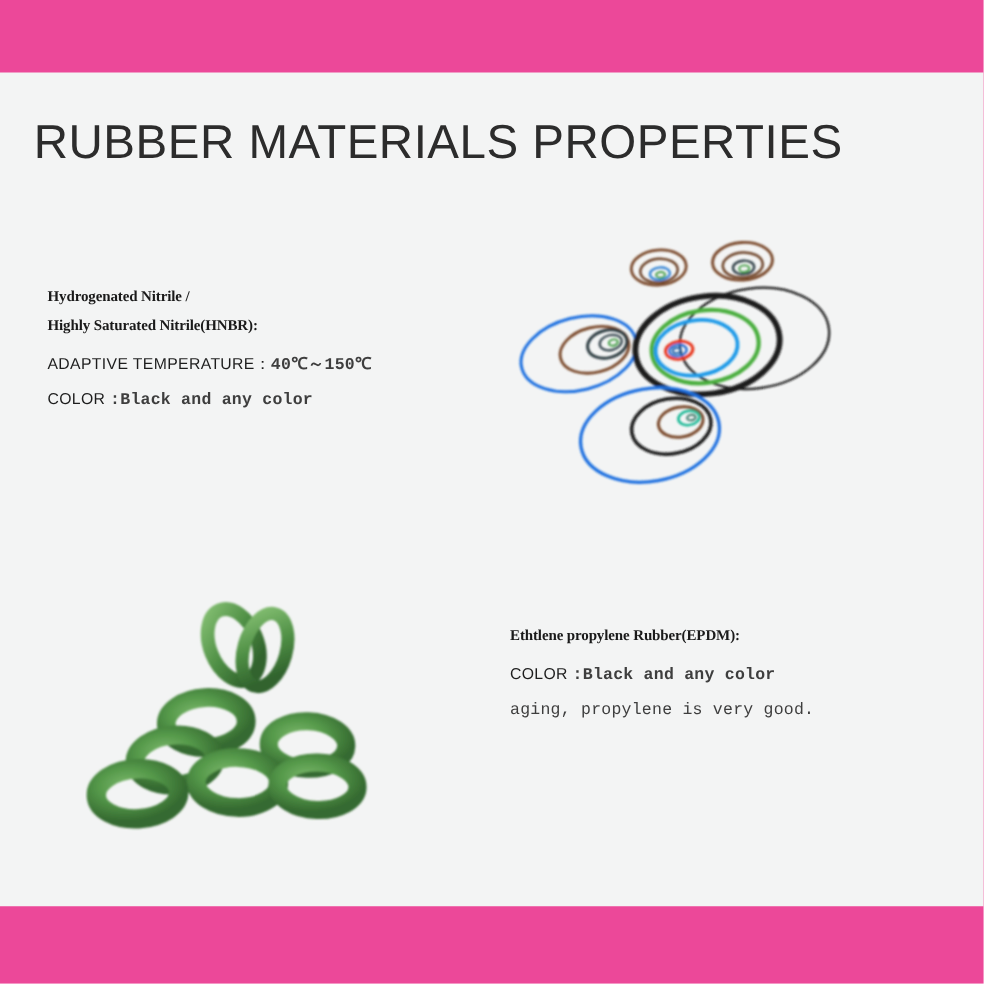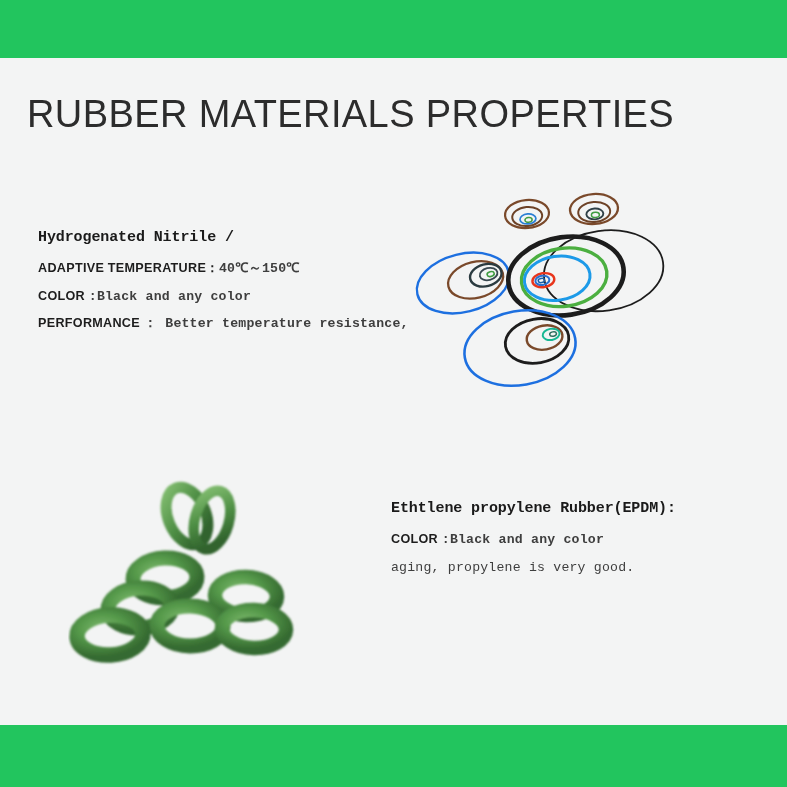--- a/index.html
+++ b/index.html
@@ -4,21 +4,21 @@
 <style>
   html, body {
     margin: 0;
     padding: 0;
     background: #ffffff;
   }
   #page {
     position: relative;
     width: 787px;
     height: 787px;
-    background: #22c55e;
+    background: #ec4899;
     overflow: hidden;
     font-family: "Liberation Sans", sans-serif;
   }
   #content-panel {
     position: absolute;
     left: 0;
     top: 58px;
     width: 787px;
     height: 667px;
     background: #f3f4f4;
@@ -33,38 +33,38 @@
     letter-spacing: 0.4px;
     color: #2c2c2c;
     white-space: nowrap;
   }
 
   
   .spec-block {
     position: absolute;
   }
   .spec-heading {
-    font-family: Liberation Mono, monospace;
-    font-size: 15px;
+    font-family: Liberation Serif, serif;
+    font-size: 12px;
     font-weight: bold;
     color: #1a1a1a;
     line-height: 23px;
     letter-spacing: -0.1px;
     white-space: nowrap;
   }
   .spec-line {
     font-family: "Liberation Mono", monospace;
     font-size: 13.2px;
     color: #3a3a3a;
     line-height: 27.5px;
     white-space: nowrap;
   }
   .spec-line .lbl {
     font-family: "Liberation Sans", sans-serif;
-    font-weight: bold;
+    font-weight: normal;
     font-size: 12.6px;
     letter-spacing: 0.3px;
     color: #1d1d1d;
   }
   .spec-line .val {
     font-family: "Liberation Mono", monospace;
     font-size: 13.2px;
     color: #3e3e3e;
     letter-spacing: 0.2px;
     font-weight: bold;
@@ -72,21 +72,21 @@
   .wrap-line {
     font-family: "Liberation Mono", monospace;
     font-size: 13.2px;
     color: #3e3e3e;
     line-height: 27.5px;
     letter-spacing: 0.2px;
     white-space: nowrap;
   }
 
   #block-hnbr { left: 38px; top: 226px; }
-  #block-epdm { left: 391px; top: 497px; }
+  #block-epdm { left: 408px; top: 497px; }
 
   
   #oring-art {
     position: absolute;
     left: 398px;
     top: 178px;
     width: 324px;
     height: 225px;
   }
   
@@ -212,30 +212,28 @@
 
         <g transform="translate(42,167) rotate(-3)">
           <ellipse cx="0" cy="0" rx="33" ry="20" fill="none" stroke="url(#gtor)" stroke-width="15.5"></ellipse>
         </g>
       </g>
     </svg>
   </div>
 
   <div class="spec-block" id="block-hnbr">
     <div class="spec-heading">Hydrogenated Nitrile /</div>
+    <div class="spec-heading">Highly Saturated Nitrile(HNBR):</div>
     <div style="height:6px"></div>
     <div class="spec-line">
       <span class="lbl">ADAPTIVE TEMPERATURE：</span><span class="val">40℃～150℃</span>
     </div>
     <div class="spec-line">
       <span class="lbl">COLOR </span><span class="val">:Black and any color</span>
     </div>
-    <div class="spec-line">
-      <span class="lbl">PERFORMANCE </span><span class="val">： Better temperature resistance,</span>
-    </div>
   </div>
 
   <div class="spec-block" id="block-epdm">
     <div class="spec-heading">Ethtlene propylene Rubber(EPDM):</div>
     <div style="height:6px"></div>
     <div class="spec-line">
       <span class="lbl">COLOR </span><span class="val">:Black and any color</span>
     </div>
     <div class="wrap-line">aging, propylene is very good.</div>
   </div>

